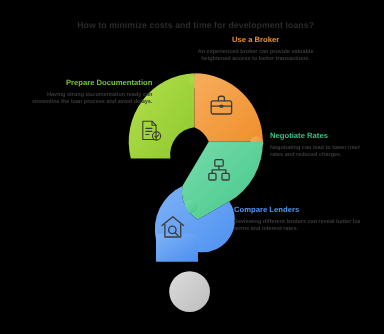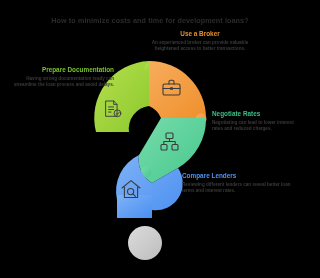--- a/index.html
+++ b/index.html
@@ -3,21 +3,21 @@
 <meta charset="utf-8">
 <style>
   html,body{margin:0;padding:0;}
   body{
     width:300px;height:278px;
     background:#000000;
     font-family:"Liberation Sans", sans-serif;
     overflow:hidden;
     position:relative;
   }
-  #stage{position:absolute;inset:0;width:300px;height:278px;}
+  #stage{position:absolute;inset:0;width:300px;height:278px;margin-left:13px;}
 
   .title{
     position:absolute;left:0;top:16px;width:300px;
     text-align:center;
     font-size:7.2px;font-weight:bold;
     color:#2b2b2b;
     letter-spacing:.1px;
     line-height:10px;
   }
 

